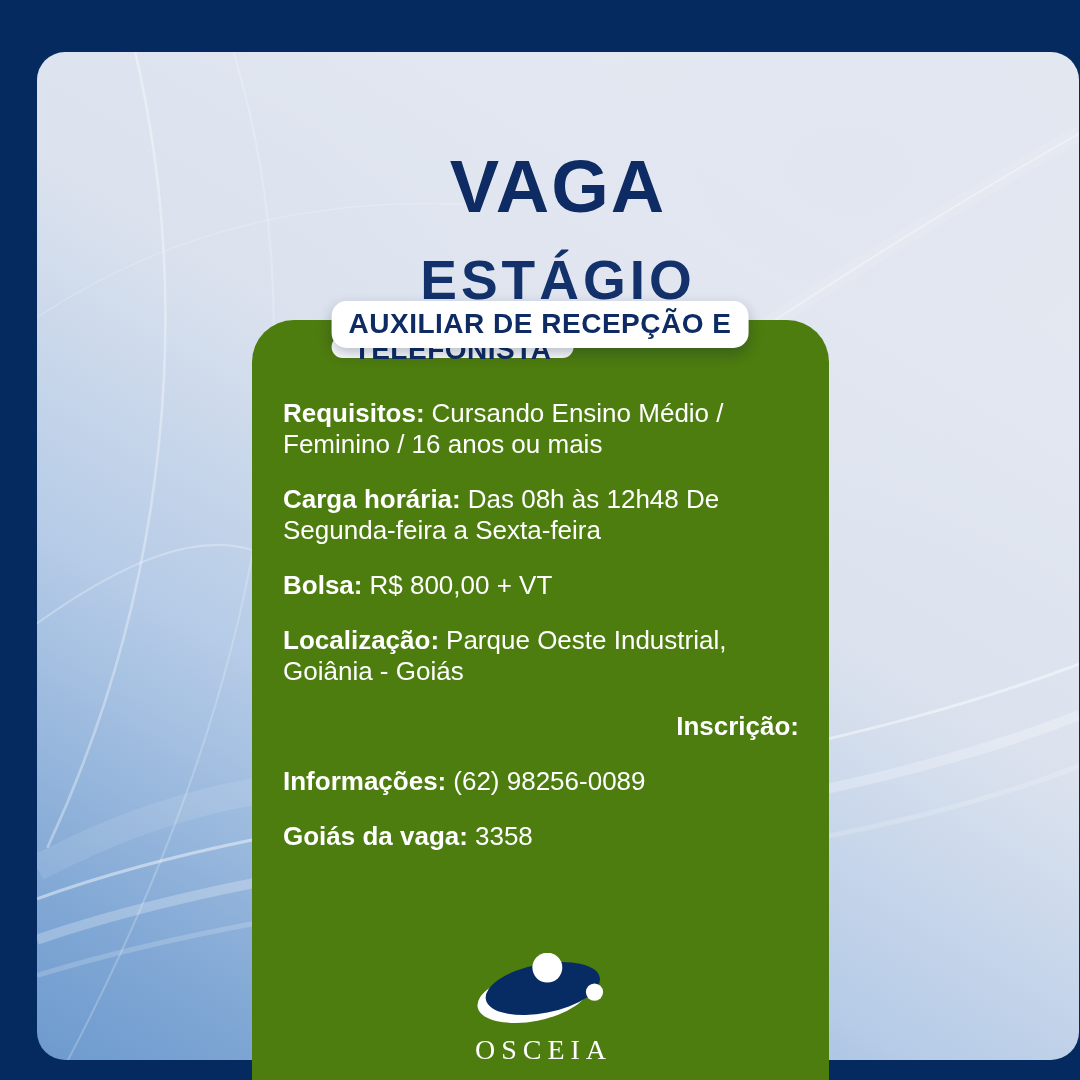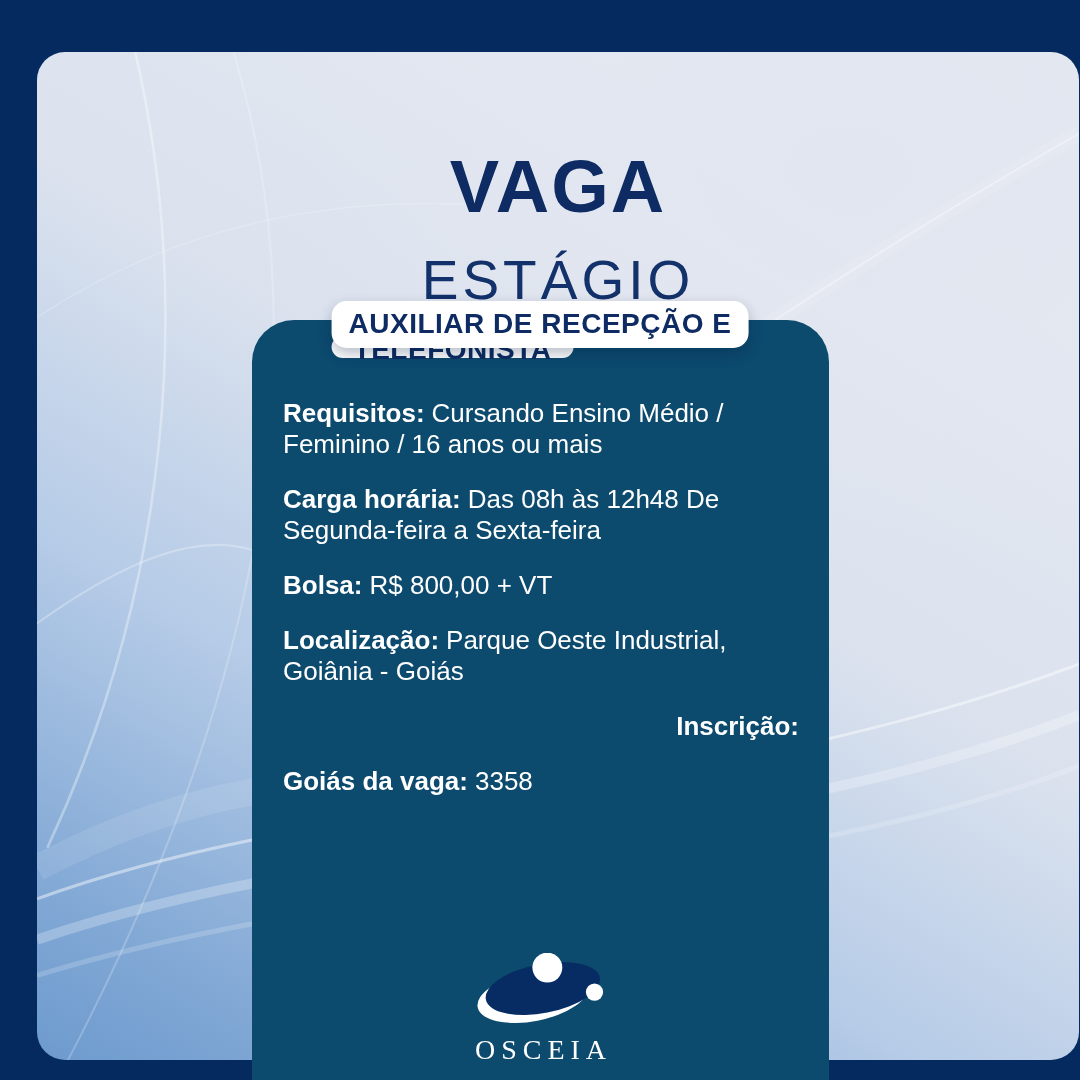--- a/index.html
+++ b/index.html
@@ -17,26 +17,26 @@
       linear-gradient(211deg, #e4e8f1 18%, #dbe2ee 45%, #b5cbe7 68%, #84aad6 88%, #6d9ace 100%);
     padding-left: 34px;
   }
   .waves { position:absolute; inset:0; width:100%; height:100%; border-radius:28px; }
   .title {
     position:absolute; left:0; top:92px; width:100%; text-align:center;
     font-size:74px; font-weight:bold; letter-spacing:2px; color:#0e2c63; margin:0;
   }
   .subtitle {
     position:absolute; left:0; top:196px; width:100%; text-align:center;
-    font-size:55px; font-weight:400; letter-spacing:4px; color:#13316a; margin:0;
+    font-size:55px; font-weight:700; letter-spacing:4px; color:#13316a; margin:0;
   }
   
   .dark-card {
     position:absolute; left:252px; top:320px; width:577px; height:760px;
-    background:#0c4a6e; border-radius:42px 42px 0 0;
+    background:#4d7c0f; border-radius:42px 42px 0 0;
   }
   .details { position:absolute; left:31px; top:78px; width:516px; }
   .detail { margin:0 0 24px 0; font-size:26px; line-height:31px; color:#ffffff; font-weight:400; }
   .detail strong { font-weight:bold; margin-right:7px; }
   .detail.stack strong { display:block; margin-right:0;text-align:right; }
   
   .badge { position:absolute; left:50%; top:301px; transform:translateX(-50%); text-align:left; z-index:3; }
   .badge-line { display:inline-block; background:#ffffff; color:#0e2c63; font-weight:bold;
     font-size:28px; letter-spacing:.5px; border-radius:15px;
     box-shadow:0 6px 14px rgba(4,25,60,.28); }
@@ -84,20 +84,23 @@
       <p class="detail">
         <strong>Bolsa:</strong><span>R$ 800,00 + VT</span>
       </p>
       <p class="detail">
         <strong>Localização:</strong><span>Parque Oeste Industrial, Goiânia - Goiás</span>
       </p>
       <p class="detail stack">
         <strong>Inscrição:</strong>
       </p>
       <p class="detail">
+        <strong>Informações:</strong><span>(62) 98256-0089</span>
+      </p>
+      <p class="detail">
         <strong>Goiás da vaga:</strong><span>3358</span>
       </p>
     </div>
 
     <div class="logo">
       <svg class="logo-mark" width="136" height="80" viewBox="0 0 150 86">
         <ellipse cx="66" cy="47" rx="62" ry="27" fill="#ffffff" transform="rotate(-11 66 47)"></ellipse>
         <ellipse cx="77" cy="38" rx="64" ry="27" fill="#062c63" transform="rotate(-11 77 38)"></ellipse>
         <circle cx="82" cy="15" r="16.5" fill="#ffffff"></circle>
         <circle cx="134" cy="42" r="9.5" fill="#ffffff"></circle>

